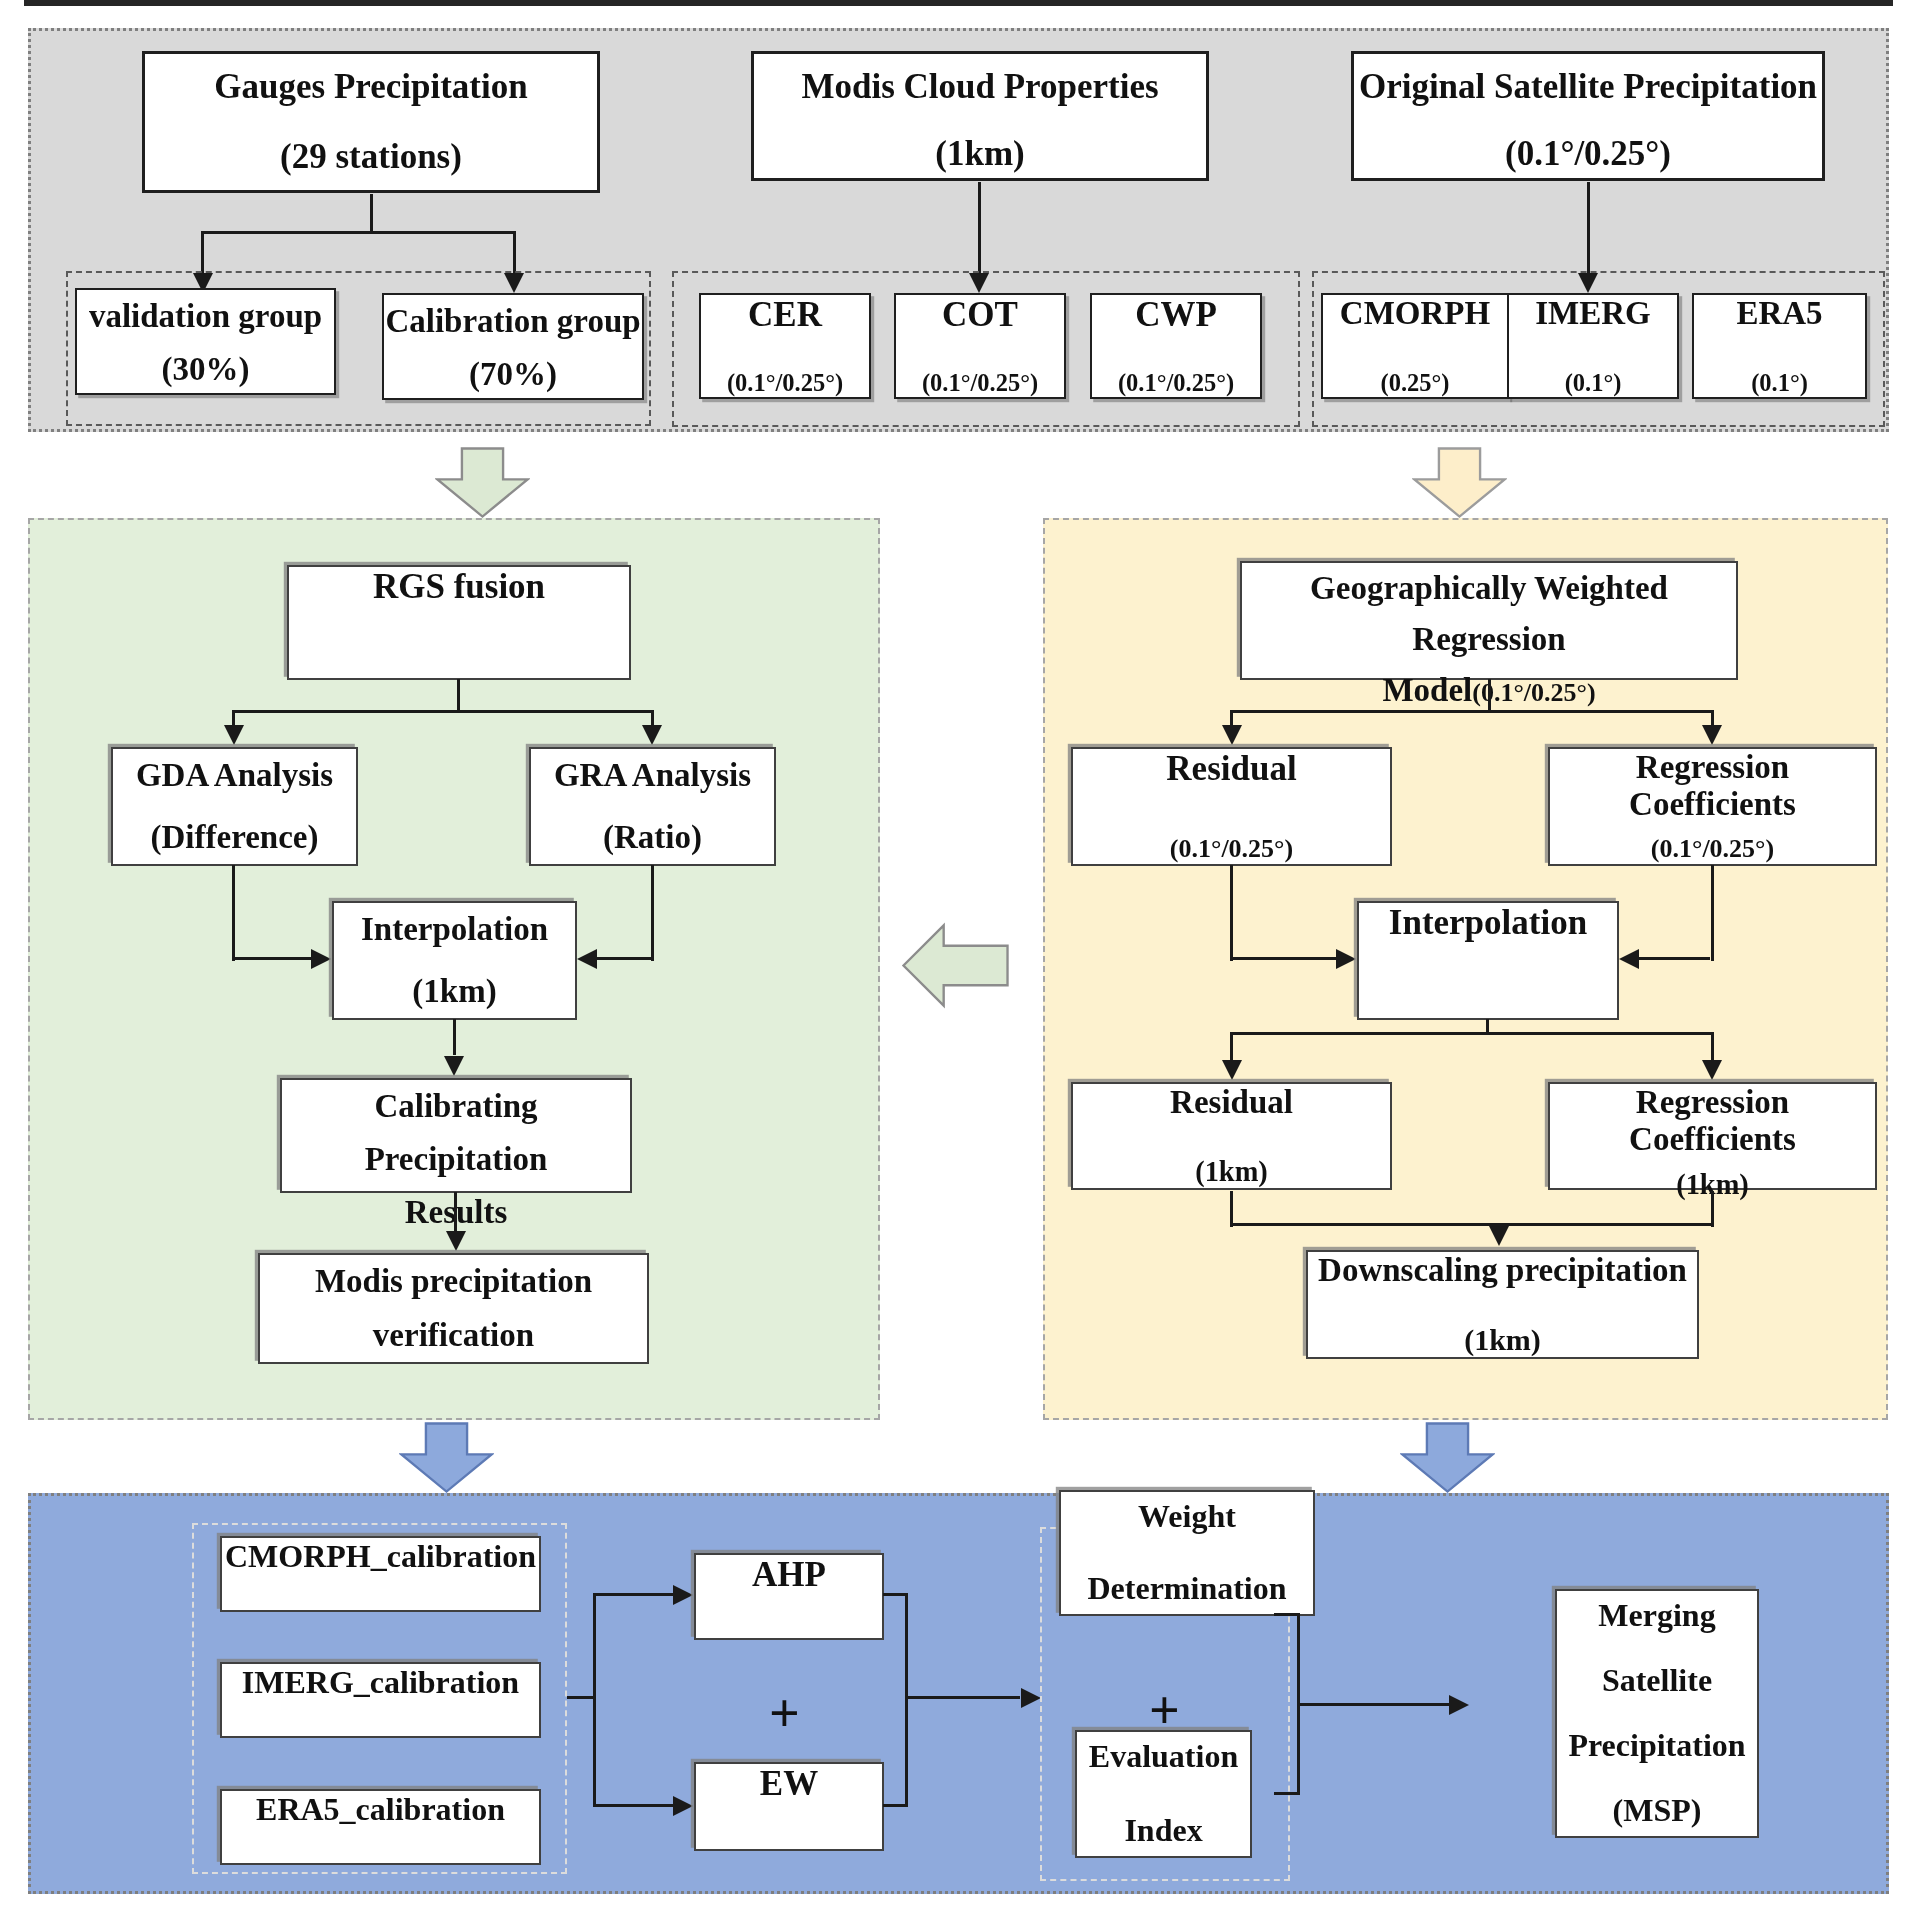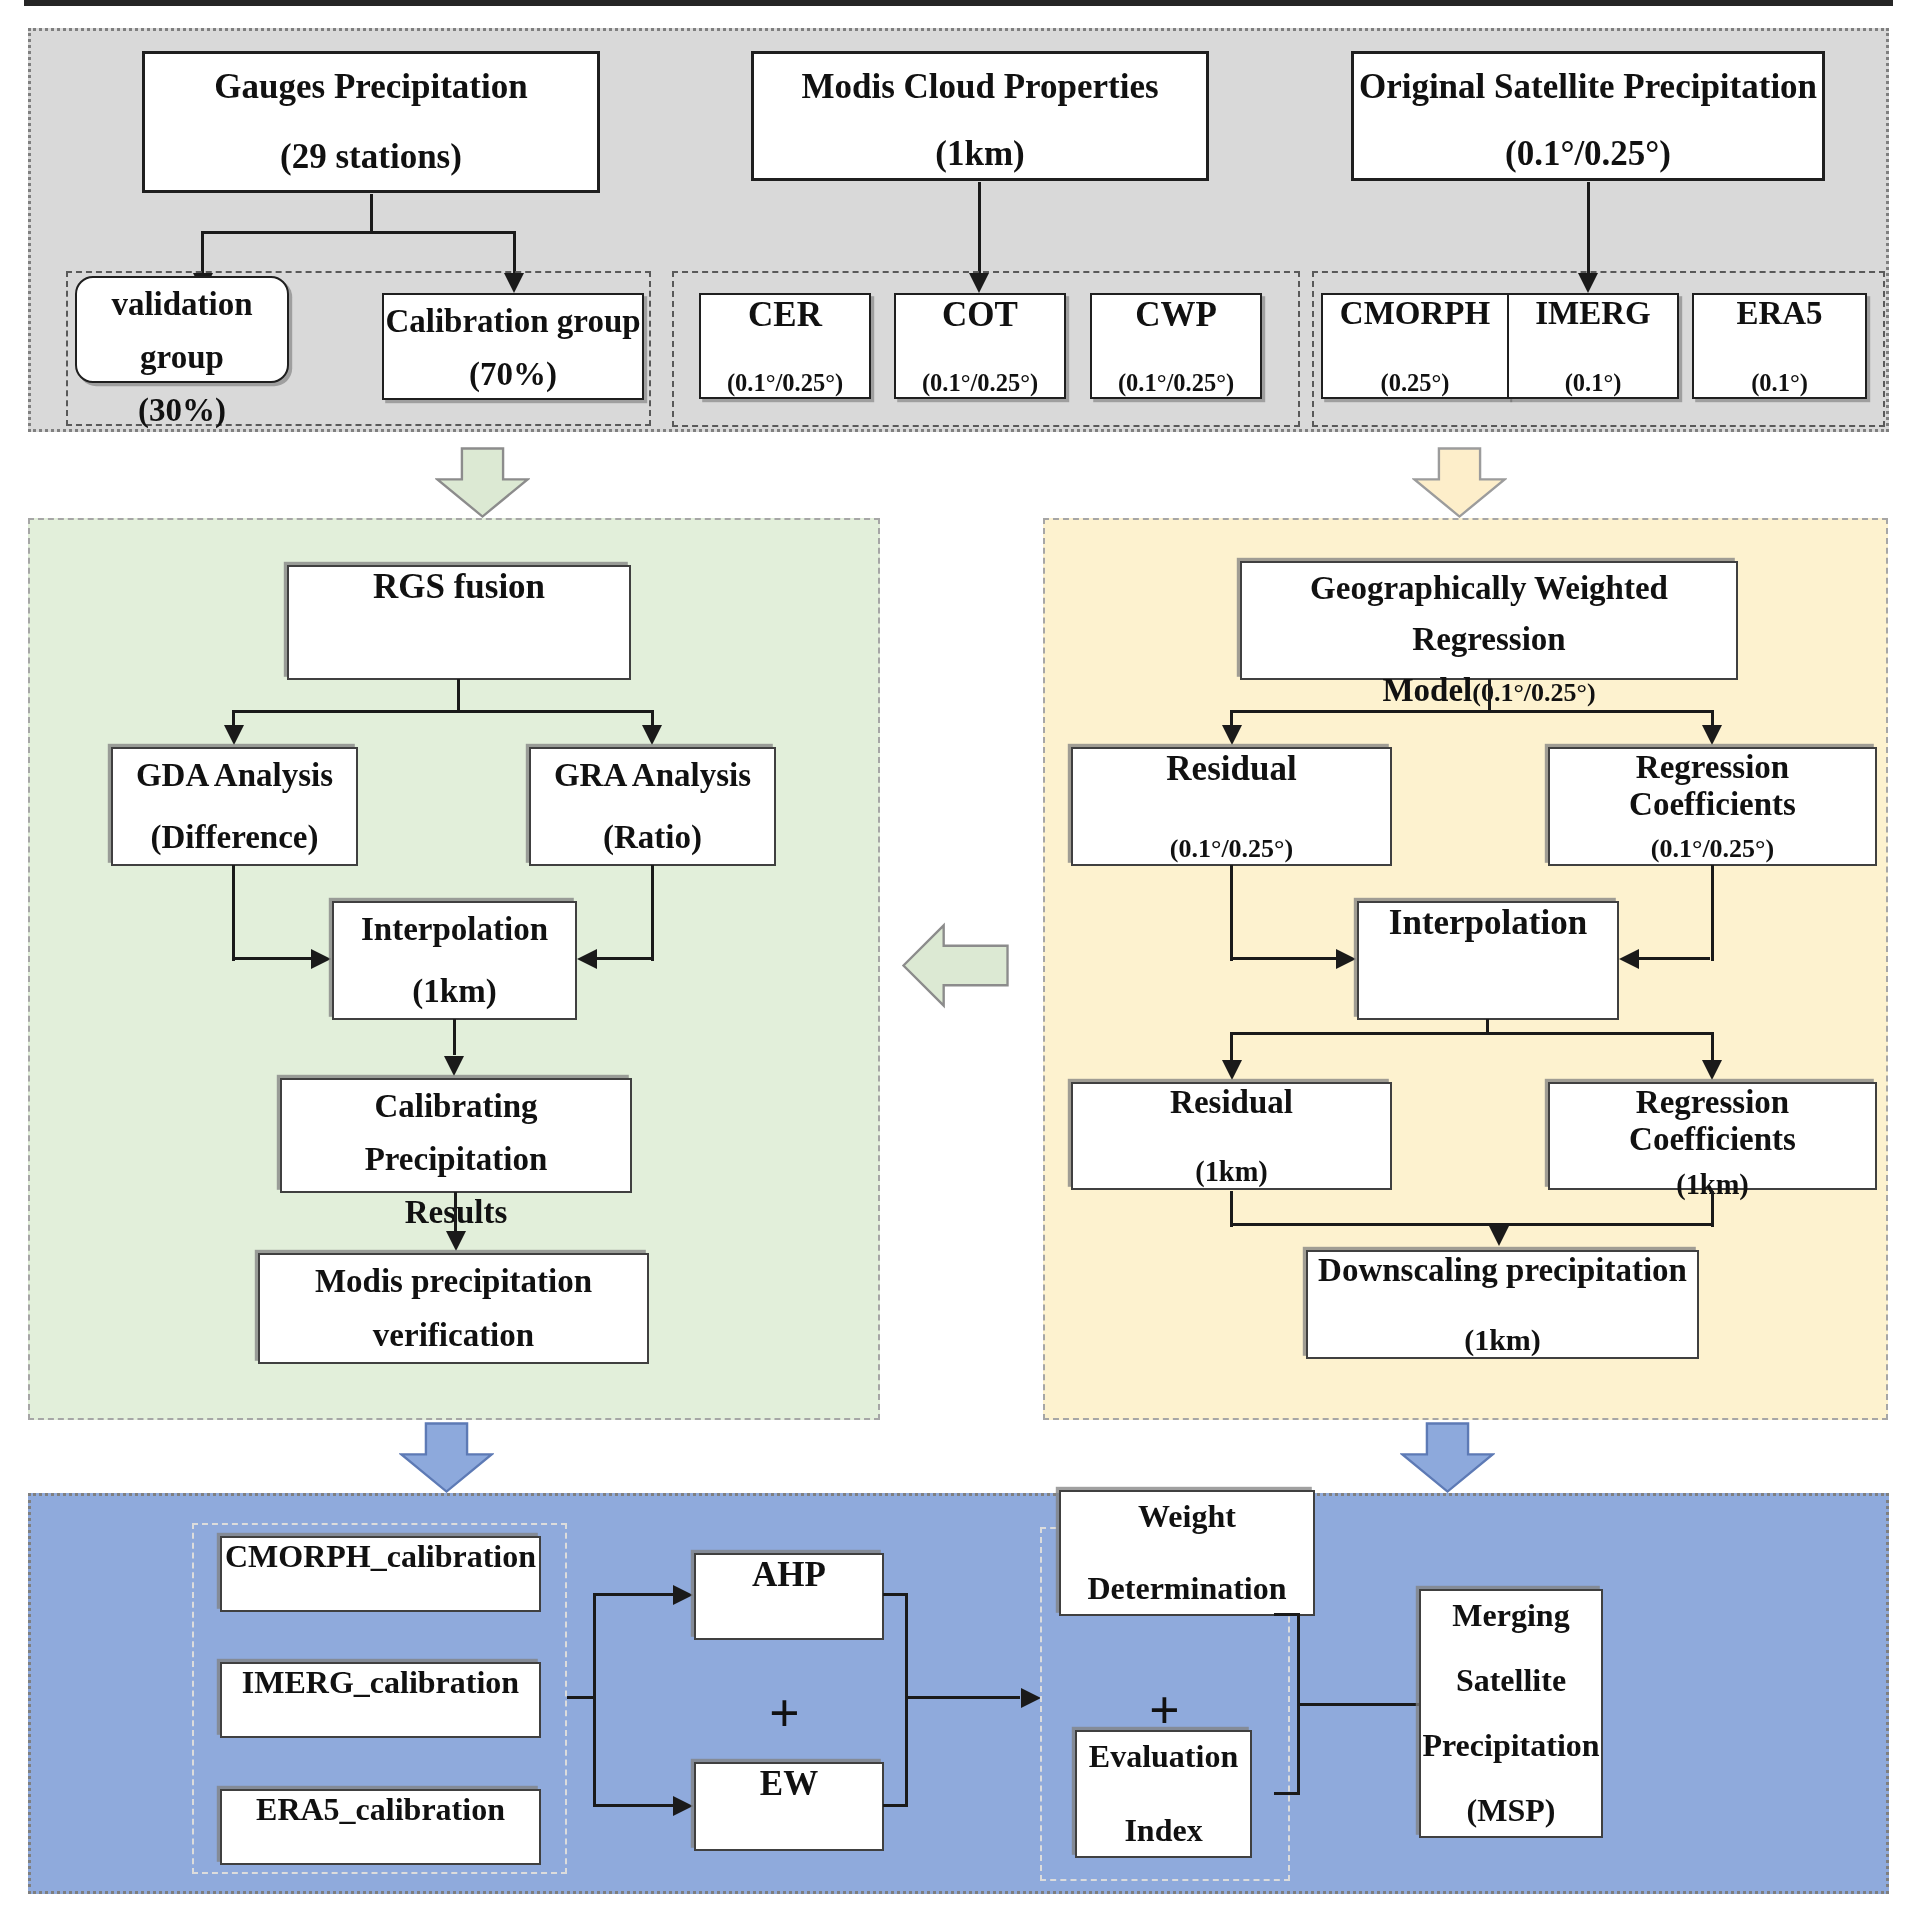--- a/index.html
+++ b/index.html
@@ -61,21 +61,21 @@
   <div class="v" style="left:978px;top:182px;height:92px;"></div>
   <div class="ad" style="left:969px;top:273px;"></div>
 
   <div class="v" style="left:1587px;top:182px;height:92px;"></div>
   <div class="ad" style="left:1578px;top:273px;"></div>
 
   <div class="group" style="left:66px;top:271px;width:585px;height:155px;"></div>
   <div class="group" style="left:672px;top:271px;width:628px;height:156px;"></div>
   <div class="group" style="left:1312px;top:271px;width:573px;height:156px;"></div>
 
-  <div class="box b-sub t42 lh16" style="left:75px;top:276px;width:214px;height:107px;border-radius:18px;">
+  <div class="box b-sub t42 lh16" style="left:75px;top:288px;width:261px;height:107px;">
     <span>validation group</span>
     <span>(30%)</span>
   </div>
   <div class="box b-sub t42 lh16" style="left:382px;top:293px;width:262px;height:107px;">
     <span>Calibration group</span>
     <span>(70%)</span>
   </div>
   <div class="box b-sub gap8" style="left:699px;top:293px;width:172px;height:106px;">
     <span class="t44">CER</span>
     <span class="t31">(0.1°/0.25°)</span>
@@ -273,20 +273,20 @@
     <span>Evaluation</span>
     <span>Index</span>
   </div>
 
   <div class="h" style="left:1274px;top:1613px;width:26px;"></div>
   <div class="h" style="left:1274px;top:1792px;width:26px;"></div>
   <div class="v" style="left:1297px;top:1613px;height:182px;"></div>
   <div class="h" style="left:1297px;top:1703px;width:152px;"></div>
   <div class="ar" style="left:1449px;top:1695px;"></div>
 
-  <div class="box b-flow t40 lh155" style="left:1419px;top:1589px;width:184px;height:249px;">
+  <div class="box b-flow t40 lh155" style="left:1555px;top:1589px;width:204px;height:249px;">
     <span>Merging</span>
     <span>Satellite</span>
     <span>Precipitation</span>
     <span>(MSP)</span>
   </div>
 </div>
 
 
 </body></html>

